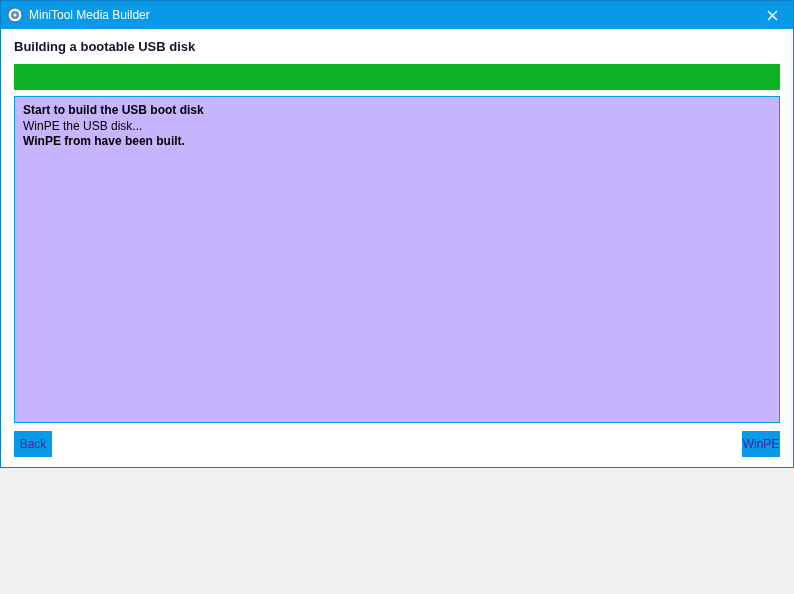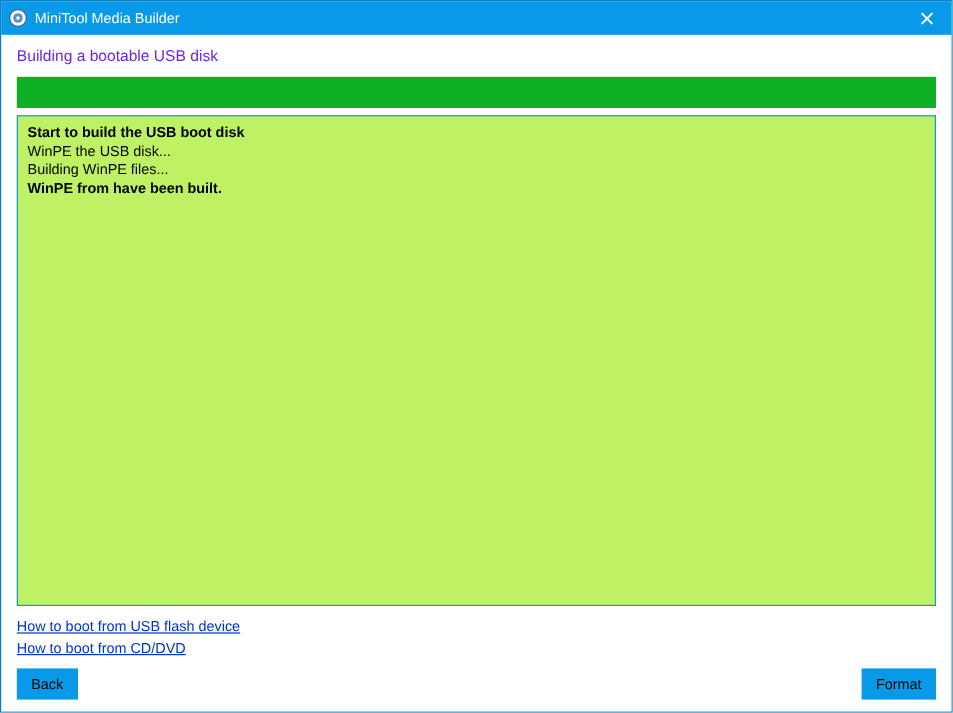--- a/index.html
+++ b/index.html
@@ -9,21 +9,21 @@
     }
     body {
       font-family: Arial, sans-serif;
       background: #f0f0f0;
       width: 794px;
       height: 594px;
       overflow: hidden;
     }
     .window {
       width: 794px;
-      height: 594px;
+      height: 468px;
       background: #ffffff;
       border: 1px solid #0a7fc4;
       display: flex;
       flex-direction: column;
     }
     .titlebar {
       background: #0899e8;
       height: 28px;
       display: flex;
       align-items: center;
@@ -57,39 +57,39 @@
       color: #ffffff;
       font-size: 14px;
     }
     .content {
       flex: 1;
       padding: 10px 13px 10px 13px;
       display: flex;
       flex-direction: column;
     }
     .heading {
-      font-weight: normal;
+      font-weight: bold;
       font-size: 13px;
-      color: #6d28d9;
+      color: #0f172a;
       margin-bottom: 10px;
     }
     .progress-bar {
       height: 26px;
       background: #0eb125;
       width: 100%;
       margin-bottom: 6px;
     }
     .log-box {
       border: 1px solid #0899e8;
       flex: 1;
       padding: 6px 8px;
       font-size: 12px;
       line-height: 1.3;
       overflow-y: auto;
-      background: #bef264;
+      background: #c4b5fd;
     }
     .log-line {
       display: block;
     }
     .log-line.bold {
       font-weight: bold;
     }
     .links {
       margin-top: 8px;
       font-size: 12px;
@@ -100,23 +100,23 @@
       display: block;
       line-height: 1.5;
     }
     .footer {
       display: flex;
       justify-content: space-between;
       margin-top: 8px;
     }
     .btn {
       background: #0899e8;
-      color: #000000;
+      color: #4c1d95;
       border: none;
-      padding: 6px 12px;
+      padding: 6px 0;
       font-size: 12px;
       cursor: pointer;
       min-width: 38px;
       text-align: center;
     }
   </style>
 </head>
 <body>
 
 <div class="window">
@@ -138,27 +138,22 @@
   </div>
 
   <div class="content">
     <div class="heading">Building a bootable USB disk</div>
 
     <div class="progress-bar"></div>
 
     <div class="log-box">
       <span class="log-line bold">Start to build the USB boot disk</span>
       <span class="log-line">WinPE the USB disk...</span>
-      <span class="log-line">Building WinPE files...</span>
       <span class="log-line bold">WinPE from have been built.</span>
     </div>
 
-    <div class="links">
-      <a href="#">How to boot from USB flash device</a>
-      <a href="#">How to boot from CD/DVD</a>
-    </div>
 
     <div class="footer">
       <button class="btn">Back</button>
-      <button class="btn">Format</button>
+      <button class="btn">WinPE</button>
     </div>
   </div>
 </div>
 
 </body></html>

